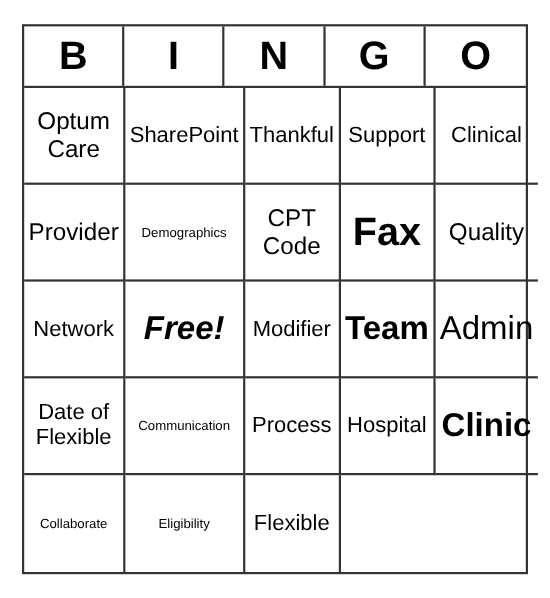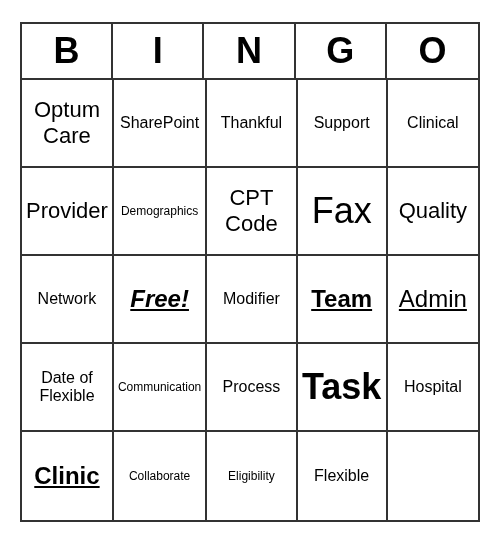--- a/index.html
+++ b/index.html
@@ -69,30 +69,29 @@
 
     .bingo-cell span {
       display: block;
     }
 
     .size-small {
       font-size: 12px;
     }
 
     .size-medium {
-      font-size: 16px;
+      font-size: 20px;
     }
 
     .size-large {
       font-size: 22px;
     }
 
     .size-xlarge {
-      font-size: 24px;
-      text-decoration: underline;
+      font-size: 30px;
     }
 
     .size-xxlarge {
       font-size: 36px;
     }
   </style>
 </head>
 <body>
 
 <div class="bingo-card">
@@ -122,21 +121,21 @@
       <div class="bingo-cell">
         <span class="size-large">Provider</span>
       </div>
       <div class="bingo-cell">
         <span class="size-small">Demographics</span>
       </div>
       <div class="bingo-cell">
         <span class="size-large">CPT Code</span>
       </div>
       <div class="bingo-cell">
-        <span class="size-xxlarge" style="font-weight: normal; text-align: right;">Fax</span>
+        <span class="size-xxlarge" style="font-weight: bold; text-align: right;">Fax</span>
       </div>
       <div class="bingo-cell">
         <span class="size-large">Quality</span>
       </div>
       <div class="bingo-cell">
         <span class="size-medium">Network</span>
       </div>
       <div class="bingo-cell">
         <span class="size-xlarge" style="font-weight: bold; font-style: italic;">Free!</span>
       </div>
@@ -152,23 +151,20 @@
       <div class="bingo-cell">
         <span class="size-medium">Date of Flexible</span>
       </div>
       <div class="bingo-cell">
         <span class="size-small">Communication</span>
       </div>
       <div class="bingo-cell">
         <span class="size-medium">Process</span>
       </div>
       <div class="bingo-cell">
-        <span class="size-xxlarge" style="font-weight: bold;">Task</span>
-      </div>
-      <div class="bingo-cell">
         <span class="size-medium">Hospital</span>
       </div>
       <div class="bingo-cell">
         <span class="size-xlarge" style="font-weight: bold;">Clinic</span>
       </div>
       <div class="bingo-cell">
         <span class="size-small">Collaborate</span>
       </div>
       <div class="bingo-cell">
         <span class="size-small">Eligibility</span>

